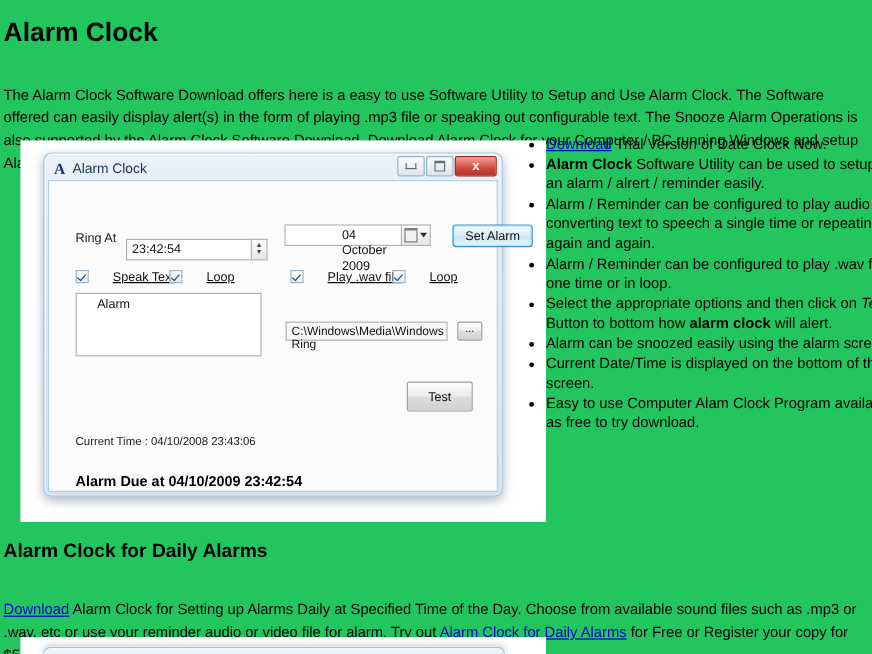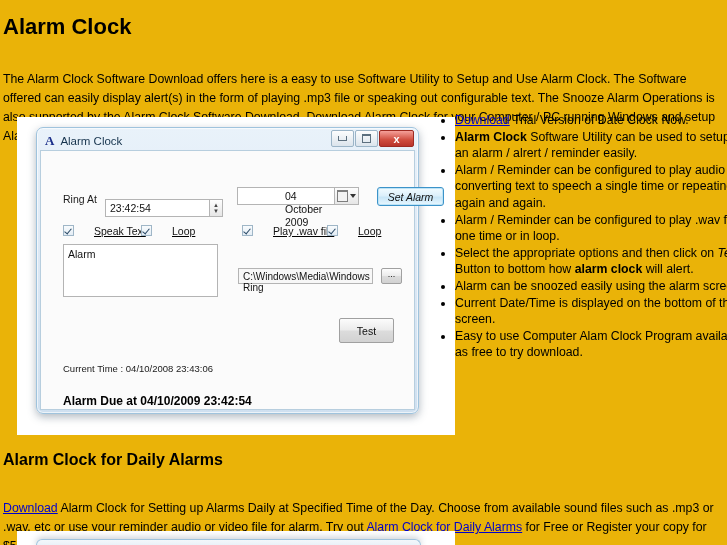--- a/index.html
+++ b/index.html
@@ -2,21 +2,21 @@
 <html><head>
 <meta charset="utf-8">
 <style>
   html, body {
     margin: 0; padding: 0;
     width: 727px; height: 545px;
     background: #ffffff;
     font-family: "Liberation Sans", sans-serif;
     overflow: hidden;
   }
-  .page { position: relative; width: 727px; height: 545px; background:#eab308; }
+  .page { position: relative; width: 727px; height: 545px; background:#22c55e; }
 
   h1.page-title {
     font-size: 22px;
     font-weight: bold;
     color: #000;
     margin: 0;
     position: absolute;
     left: 3px; top: 14px;
     letter-spacing: 0px;
   }
@@ -126,42 +126,41 @@
     box-sizing:border-box;
   }
   .btn-primary {
     background: linear-gradient(180deg,#f2fbff,#dcf0fb 45%,#c8e6f7 55%,#e8f7ff);
     border:1px solid #3c93c9;
     border-radius:3px;
     box-shadow:0 0 0 1px #bde3f6 inset;
     font-size:10.5px;color:#111;
     display:flex;align-items:center;justify-content:center;
     box-sizing:border-box;
-    font-style:italic;
   }
 
   .cb { display:flex; align-items:flex-start; gap:20px; position:absolute;text-decoration:underline; }
   .cbx {
     width:11px;height:11px;
     background:linear-gradient(180deg,#f8fbfd,#e4edf5);
     border:1px solid #9fb6c7;
     box-sizing:border-box;
     position:relative;
   }
   .cbx:after{
     content:"";position:absolute;left:2px;top:1px;
     width:3px;height:6px;border:solid #2b4a66;border-width:0 1.6px 1.6px 0;
     transform:rotate(40deg);
   }
   .cb span { font-size:10.5px;color:#111; }
 
   .memo {
     position:absolute;
     background:#fff;border:1px solid #b4b4b4;
-    font-size:10.5px;color:#111;padding:3px 4px;box-sizing:border-box;
+    font-size:10.5px;color:#111;padding:3px 17px;box-sizing:border-box;
   }
   .stat-small { position:absolute;font-size:9.5px;color:#1a1a1a; }
   .stat-big { position:absolute;font-size:12px;font-weight:bold;color:#000; }
 
   
   ul.features {
     position:absolute;
     left:437px; top:112px;
     width: 290px;
     margin:0; padding:0 0 0 18px;

